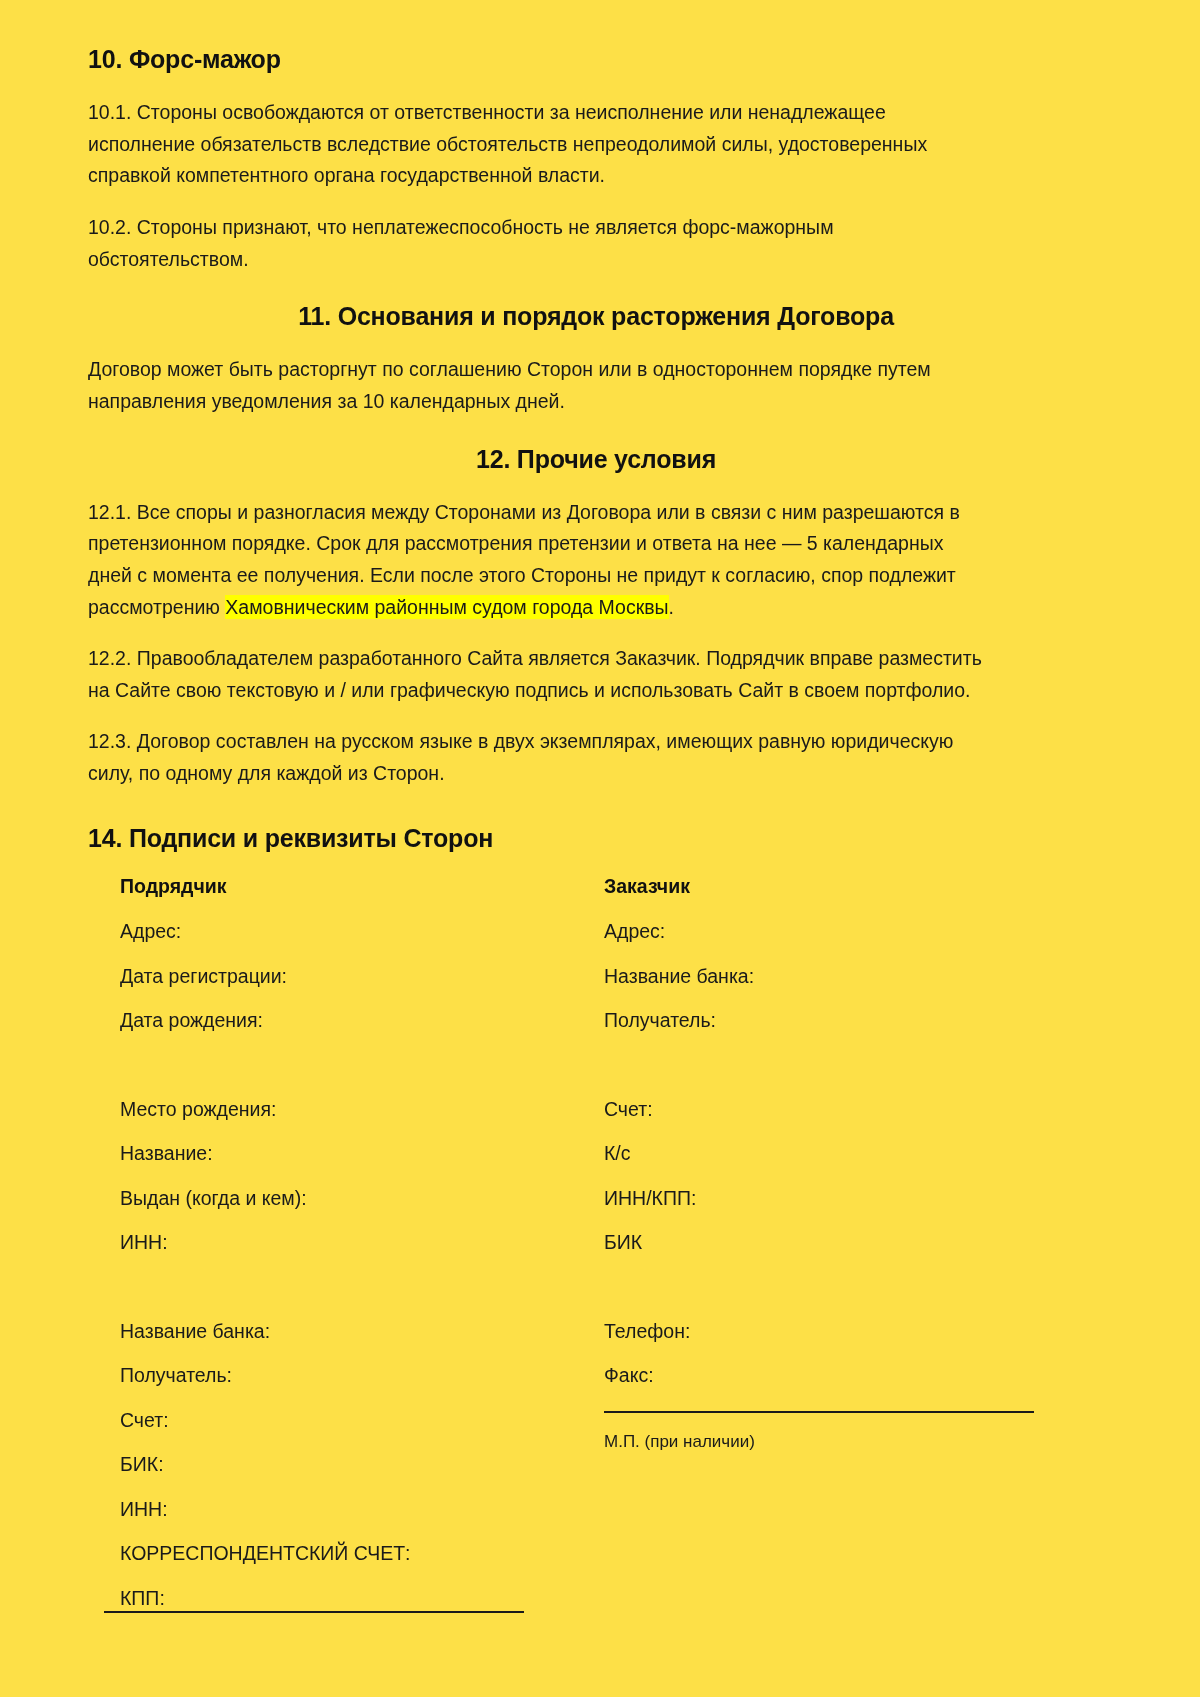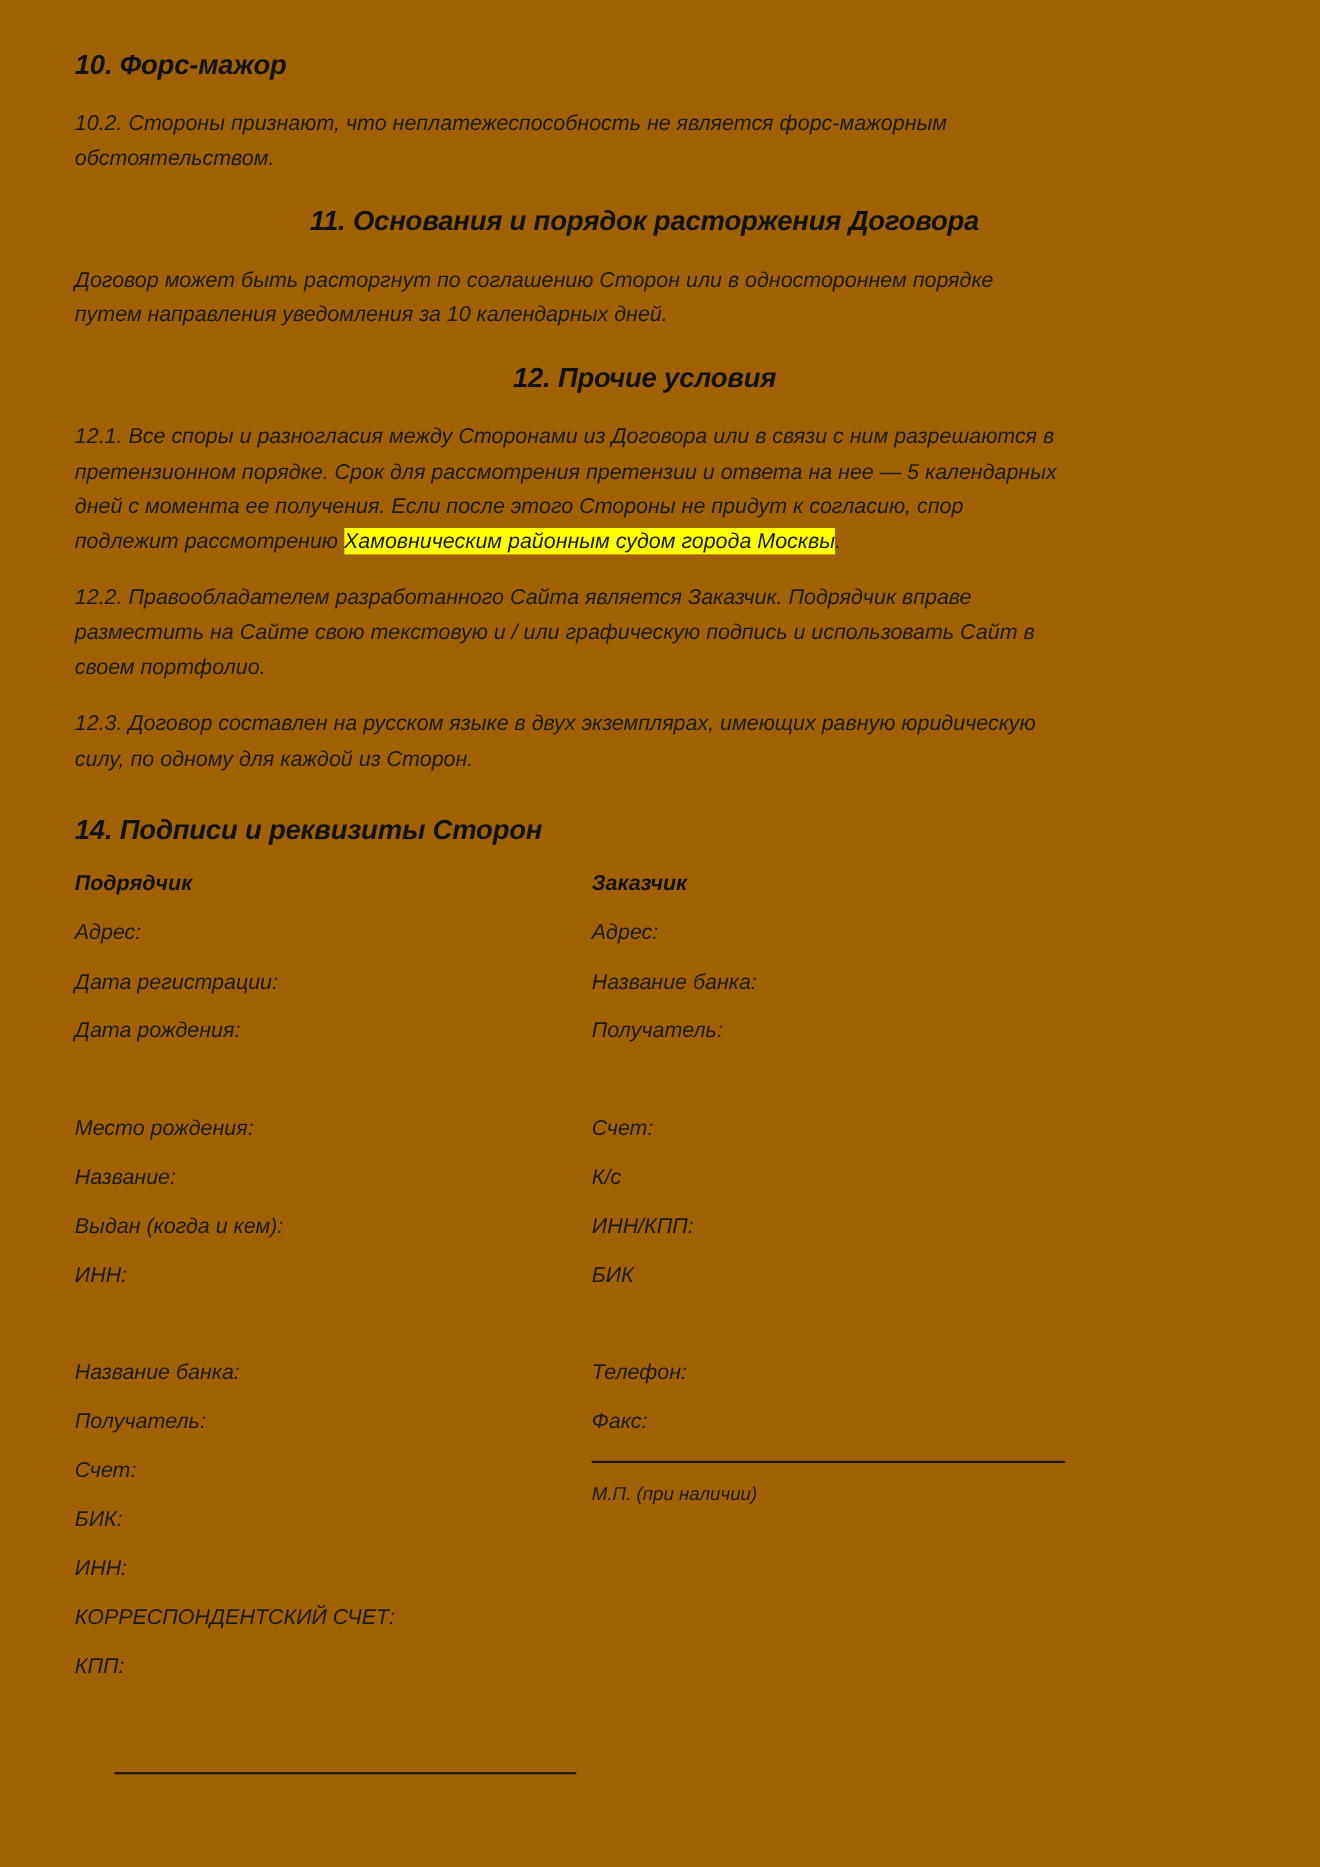--- a/index.html
+++ b/index.html
@@ -11,25 +11,24 @@
   body {
     font-family: "Liberation Sans", "DejaVu Sans", sans-serif;
     color: #1a1a1a;
     -webkit-font-smoothing: antialiased;
   }
   .page {
     position: relative;
     width: 1200px;
     height: 1697px;
     margin: 0 auto;
-    background: #a16207;
+    background: #fde047;
     box-sizing: border-box;
-    padding: 44px 96px 0 68px;
+    padding: 44px 96px 0 88px;
     overflow: hidden;
-    font-style: italic;
   }
 
   h2.section-heading {
     font-size: 25px;
     font-weight: bold;
     line-height: 1.25;
     margin: 0 0 22px 0;
     letter-spacing: -0.2px;
     color: #111;
   }
@@ -54,21 +53,22 @@
     -webkit-box-decoration-break: clone;
   }
 
   
   .sig-block {
     margin-top: 34px;
   }
   .sig-grid {
     display: grid;
     grid-template-columns: 470px 1fr;
-    column-gap: 0;
+    column-gap: 14px;
+    margin-left: 32px;
   }
   .sig-col {
     display: block;
   }
   .party-title {
     font-size: 19.5px;
     font-weight: bold;
     line-height: 1.0;
     margin: 0 0 26px 0;
     color: #111;
@@ -114,20 +114,21 @@
     margin: 0;
     width: 100%;
   }
 </style>
 </head>
 <body>
 
 <div class="page">
 
   <h2 class="section-heading">10. Форс-мажор</h2>
+  <p class="para">10.1. Стороны освобождаются от ответственности за неисполнение или ненадлежащее исполнение обязательств вследствие обстоятельств непреодолимой силы, удостоверенных справкой компетентного органа государственной власти.</p>
   <p class="para">10.2. Стороны признают, что неплатежеспособность не является форс-мажорным обстоятельством.</p>
 
   <h2 class="section-heading tight-top">11. Основания и порядок расторжения Договора</h2>
   <p class="para">Договор может быть расторгнут по соглашению Сторон или в одностороннем порядке путем направления уведомления за 10 календарных дней.</p>
 
   <h2 class="section-heading tight-top">12. Прочие условия</h2>
   <p class="para">
     <span>12.1. Все споры и разногласия между Сторонами из Договора или в связи с ним разрешаются в претензионном порядке. Срок для рассмотрения претензии и ответа на нее — 5 календарных дней с момента ее получения. Если после этого Стороны не придут к согласию, спор подлежит рассмотрению </span><span class="hl">Хамовническим районным судом города Москвы</span><span>.</span>
   </p>
   <p class="para">12.2. Правообладателем разработанного Сайта является Заказчик. Подрядчик вправе разместить на Сайте свою текстовую и / или графическую подпись и использовать Сайт в своем портфолио.</p>

